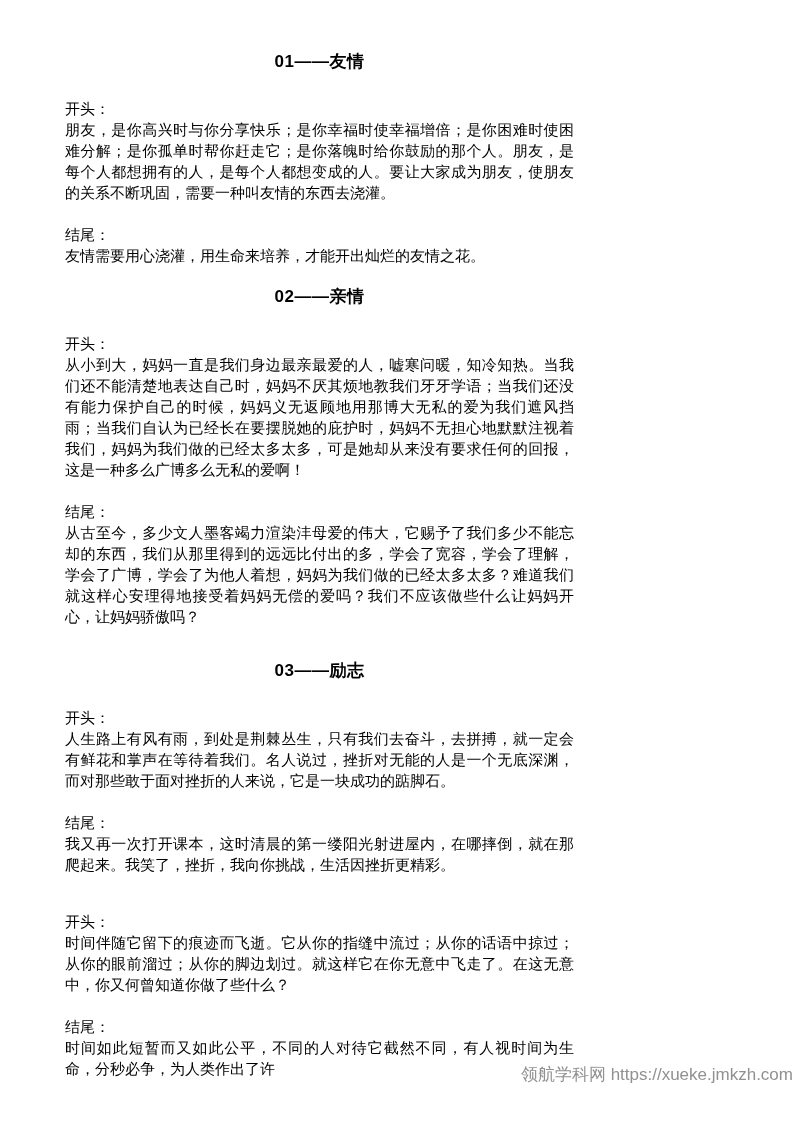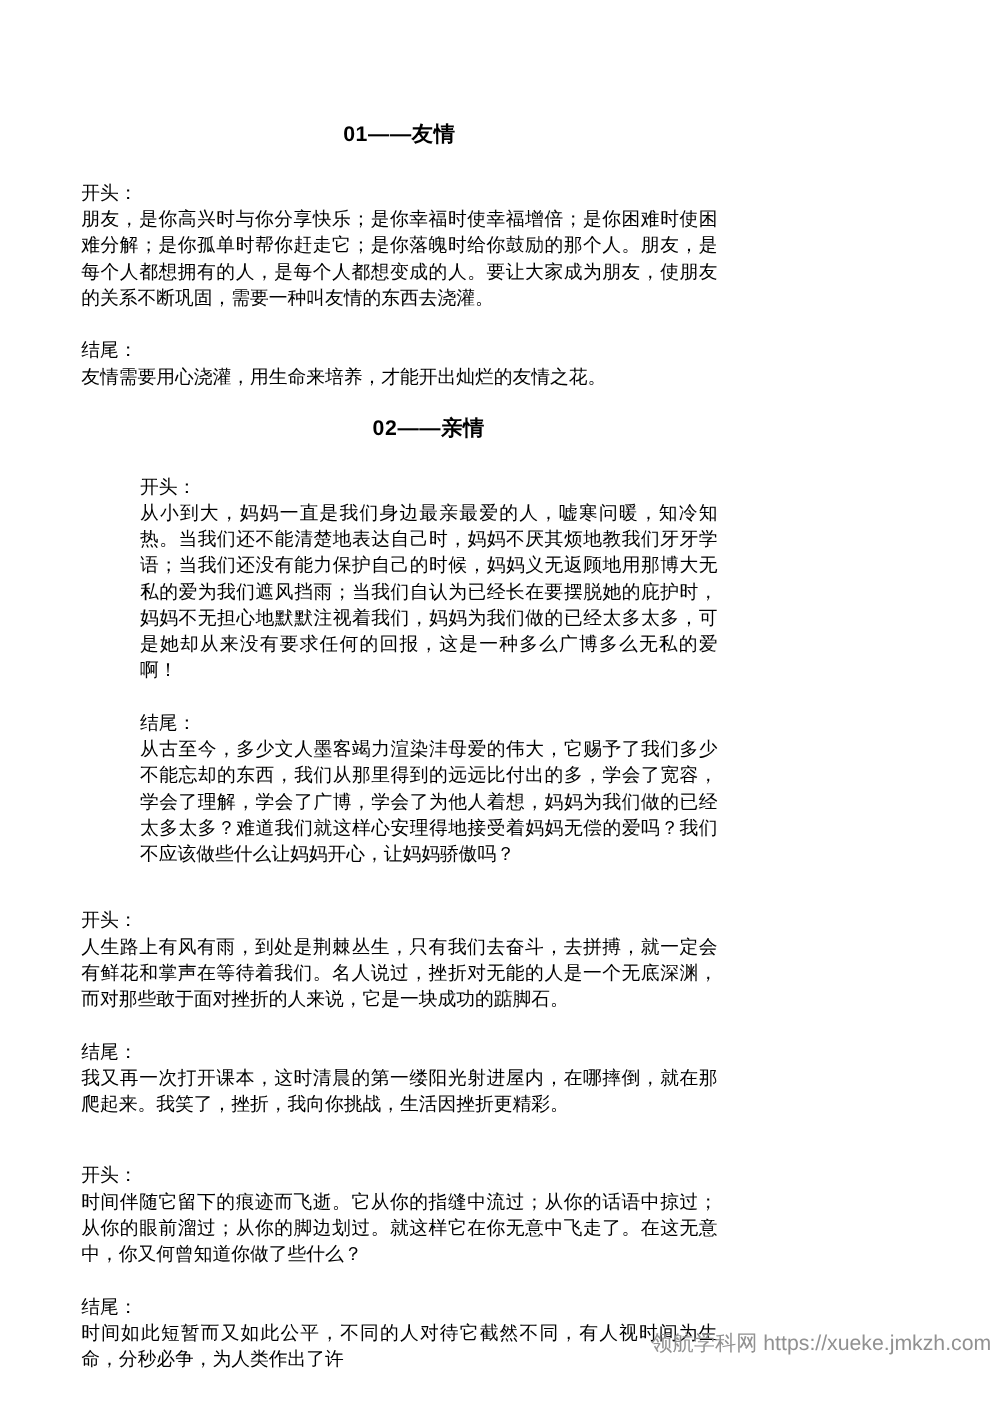--- a/index.html
+++ b/index.html
@@ -11,25 +11,25 @@
     width: 793px;
     height: 1122px;
     overflow: hidden;
   }
   .page {
     position: relative;
     box-sizing: border-box;
     width: 640px;
     height: 1122px;
     background: #ffffff;
-    padding: 97px 66px 0 65px;
+    padding: 51px 66px 0 65px;
     color: #1c1c1c;
   }
   .doc-section { margin: 0; }
-  .doc-section:nth-of-type(2) { margin-top: 19px; margin-left: 47px; }
+  .doc-section:nth-of-type(2) { margin-top: 19px; }
   .doc-section:nth-of-type(3) { margin-top: 32px; }
   .doc-section:nth-of-type(4) { margin-top: 36px; }
   .sec-title {
     font-family: "Liberation Sans", "DejaVu Sans", sans-serif;
     font-weight: 700;
     font-size: 17px;
     line-height: 21px;
     text-align: center;
     color: #000000;
     margin: 0 0 27px 0;
@@ -74,20 +74,21 @@
 
   <section class="doc-section">
     <h2 class="sec-title">02——亲情</h2>
     <p class="label">开头：</p>
     <p class="para">从小到大，妈妈一直是我们身边最亲最爱的人，嘘寒问暖，知冷知热。当我们还不能清楚地表达自己时，妈妈不厌其烦地教我们牙牙学语；当我们还没有能力保护自己的时候，妈妈义无返顾地用那博大无私的爱为我们遮风挡雨；当我们自认为已经长在要摆脱她的庇护时，妈妈不无担心地默默注视着我们，妈妈为我们做的已经太多太多，可是她却从来没有要求任何的回报，这是一种多么广博多么无私的爱啊！</p>
     <p class="label closing">结尾：</p>
     <p class="para">从古至今，多少文人墨客竭力渲染沣母爱的伟大，它赐予了我们多少不能忘却的东西，我们从那里得到的远远比付出的多，学会了宽容，学会了理解，学会了广博，学会了为他人着想，妈妈为我们做的已经太多太多？难道我们就这样心安理得地接受着妈妈无偿的爱吗？我们不应该做些什么让妈妈开心，让妈妈骄傲吗？</p>
   </section>
 
   <section class="doc-section">
+    <h2 class="sec-title">03——励志</h2>
     <p class="label">开头：</p>
     <p class="para">人生路上有风有雨，到处是荆棘丛生，只有我们去奋斗，去拼搏，就一定会有鲜花和掌声在等待着我们。名人说过，挫折对无能的人是一个无底深渊，而对那些敢于面对挫折的人来说，它是一块成功的踮脚石。</p>
     <p class="label closing">结尾：</p>
     <p class="para">我又再一次打开课本，这时清晨的第一缕阳光射进屋内，在哪摔倒，就在那爬起来。我笑了，挫折，我向你挑战，生活因挫折更精彩。</p>
   </section>
 
   <section class="doc-section">
     <p class="label">开头：</p>
     <p class="para">时间伴随它留下的痕迹而飞逝。它从你的指缝中流过；从你的话语中掠过；从你的眼前溜过；从你的脚边划过。就这样它在你无意中飞走了。在这无意中，你又何曾知道你做了些什么？</p>
     <p class="label closing">结尾：</p>

